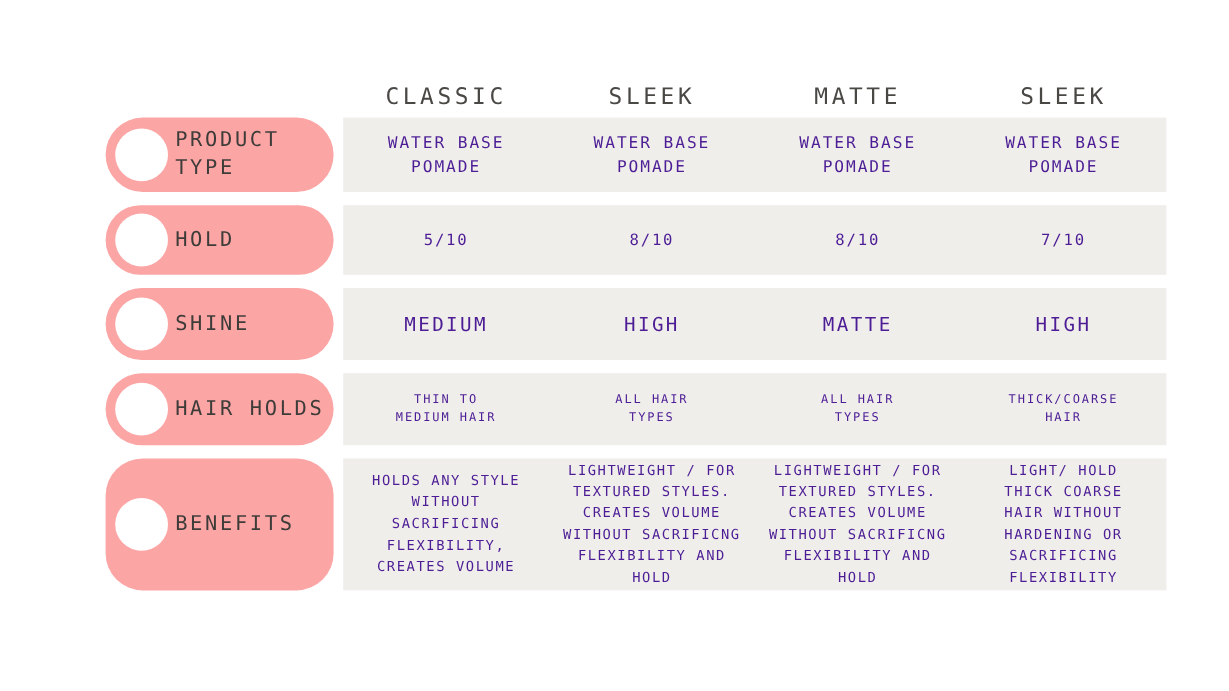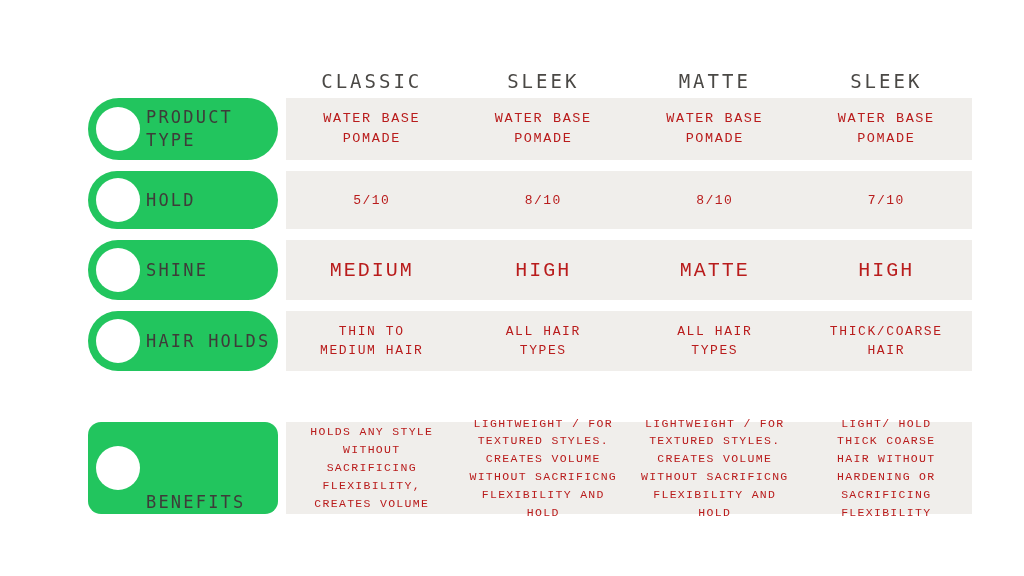--- a/index.html
+++ b/index.html
@@ -52,21 +52,21 @@
   .row {
     display: flex;
     align-items: stretch;
     margin-bottom: 11px;
   }
 
   .label-cell {
     position: relative;
     width: 190px;
     flex: 0 0 190px;
-    background: #22c55e;
+    background: #fca5a5;
     border-radius: 34px;
     display: flex;
     align-items: center;
     padding-left: 58px;
     box-sizing: border-box;
     font-size: 17px;
     letter-spacing: 2.2px;
     color: #3e3c39;
     line-height: 1.35;
   }
@@ -93,46 +93,45 @@
   }
   .cell {
     flex: 1 1 0;
     display: flex;
     align-items: center;
     justify-content: center;
     text-align: center;
     padding: 6px 8px;
     box-sizing: border-box;
     white-space: pre-line;
-    color: #b91c1c;
-    font-family: Liberation Mono, monospace;
+    color: #4c1d95;
   }
 
   
   .row-product .label-cell,
   .row-product .values { height: 62px; }
   .row-product .cell { font-size: 13.5px; letter-spacing: 1.6px; line-height: 1.5; }
 
   .row-hold .label-cell,
   .row-hold .values { height: 58px; }
   .row-hold .cell { font-size: 13px; letter-spacing: 1.5px; }
 
   .row-shine .label-cell,
   .row-shine .values { height: 60px; }
-  .row-shine .cell { font-size: 20px; letter-spacing: 2px; }
+  .row-shine .cell { font-size: 16px; letter-spacing: 2px; }
 
   .row-hairtype .label-cell,
   .row-hairtype .values { height: 60px; }
-  .row-hairtype .cell { font-size: 13px; letter-spacing: 1.6px; line-height: 1.5; }
+  .row-hairtype .cell { font-size: 10px; letter-spacing: 1.6px; line-height: 1.5; }
 
   .row-benefits .label-cell,
-  .row-benefits .values { height: 92px; margin-top: 40px; }
+  .row-benefits .values { height: 110px; }
   .row-benefits .cell { font-size: 11.5px; letter-spacing: 1.3px; line-height: 1.55; }
 
-  .row-benefits .label-cell { border-radius: 13px; align-items: flex-end; }
+  .row-benefits .label-cell { border-radius: 31px; }
 </style>
 </head>
 <body>
 
 <div class="sheet">
   <div class="table">
 
     <div class="head-row">
       <div class="head-spacer"></div>
       <div class="head-cell">CLASSIC</div>

